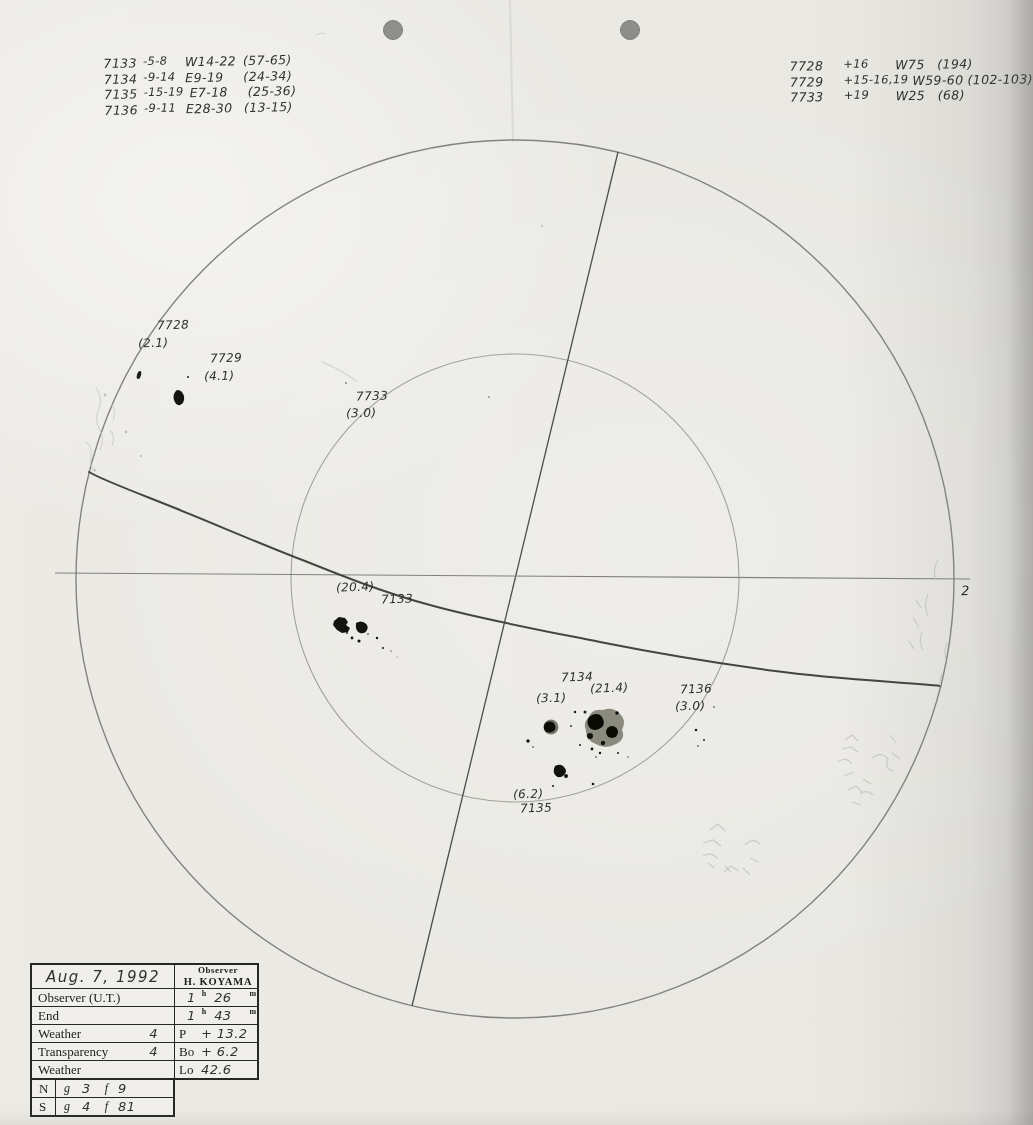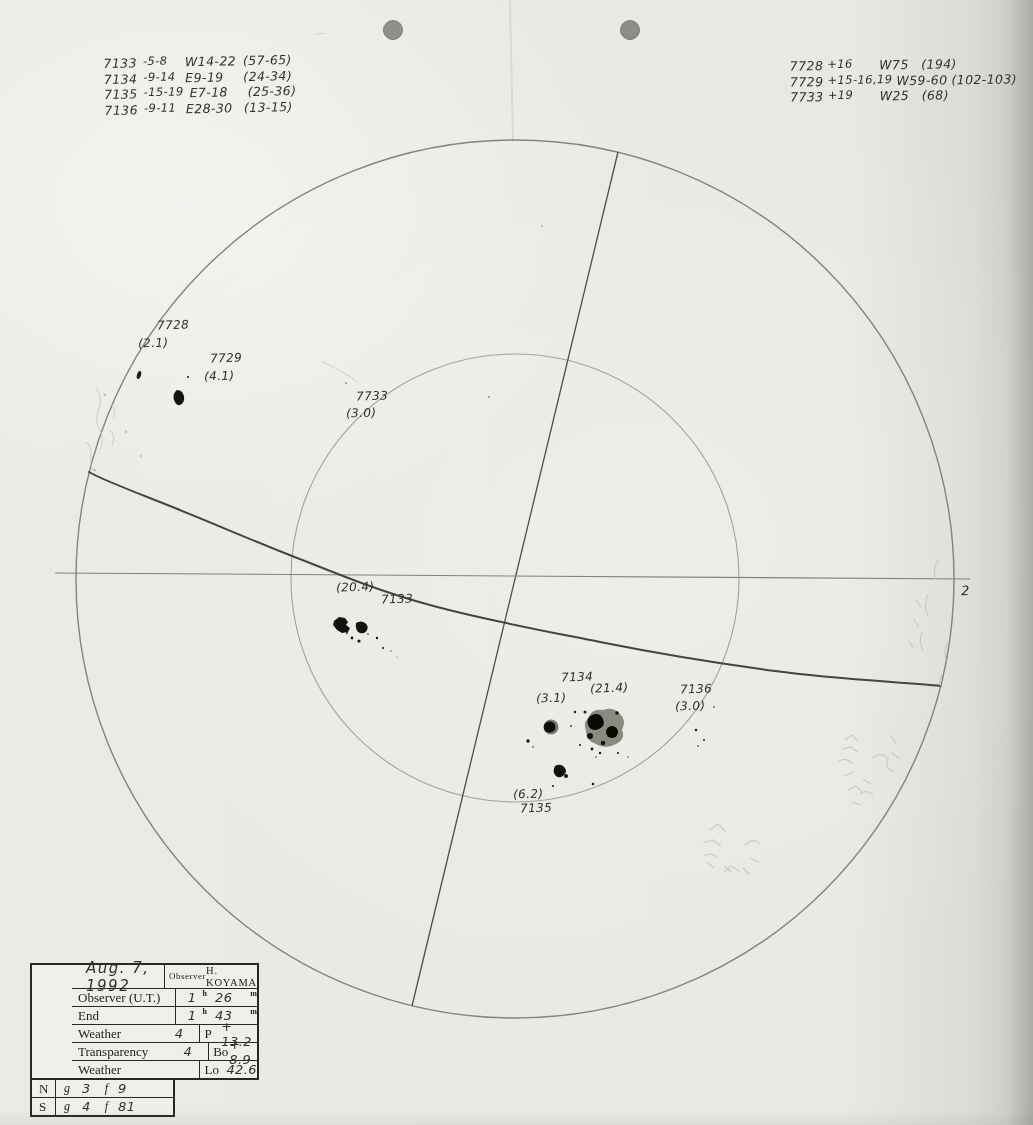--- a/index.html
+++ b/index.html
@@ -21,34 +21,34 @@
   .smudge{fill:none;stroke:#c5c4bf;stroke-width:1.2;opacity:.85;}
   .smudge2{fill:none;stroke:#cbcac5;stroke-width:1.1;opacity:.8;}
   .crease{stroke:#d8d7d2;stroke-width:2;opacity:.85;}
   .hand{font-style:italic;color:#32322d;letter-spacing:.4px;}
   .notes{position:absolute;font-size:12.5px;}
   .note-line{display:flex;align-items:baseline;height:15.5px;white-space:nowrap;}
   .n-group{min-width:30px;margin-right:6px;}
   .n-lat{min-width:36px;position:relative;top:-2px;font-size:11.5px;margin-right:6px;}
   .n-lon{min-width:54px;margin-right:4px;}
   .nr-group{min-width:30px;margin-right:4px;}
-  .nr-lat{min-width:48px;position:relative;top:-2px;font-size:11.5px;margin-right:4px;}
+  .nr-lat{min-width:48px;position:relative;top:-2px;font-size:11.5px;margin-right:4px;margin-left:16px;}
   .nr-lon{min-width:38px;margin-right:4px;}
   .disk-label{position:absolute;font-size:12px;font-style:italic;color:#2e2e29;letter-spacing:.4px;transform:rotate(-2deg);white-space:nowrap;}
   
   .obs-table{position:absolute;left:30px;top:963px;width:229px;color:#1c1c1a;}
   .t-main{border:2px solid #272725;background:rgba(250,249,245,.35);}
-  .t-row{display:flex;align-items:center;border-top:1.4px solid #272725;height:17px;margin-left:40px;}
+  .t-row{display:flex;align-items:center;border-top:1.4px solid #272725;height:17px;}
   .t-row:first-child{border-top:none;}
   .t-row.t-date{height:23px;}
   .t-left{width:143px;border-right:1.4px solid #272725;align-self:stretch;display:flex;align-items:center;padding-left:6px;box-sizing:border-box;}
   .t-right{flex:1;align-self:stretch;display:flex;align-items:center;padding-left:4px;}
   .print{font-family:"Liberation Serif",serif;font-size:13px;}
   .date-val{font-size:15px;padding-left:8px;letter-spacing:1.5px;}
-  .t-observer{flex-direction:row;justify-content:center;align-items:center;line-height:1.05;font-family:"Liberation Serif",serif;font-weight:normal;}
+  .t-observer{flex-direction:column;justify-content:center;align-items:center;line-height:1.05;font-family:"Liberation Serif",serif;font-weight:bold;}
   .obs-label{font-size:9px;letter-spacing:.5px;}
   .obs-name{font-size:10.5px;letter-spacing:.8px;}
   .hv{font-size:13px;}
   .unit{font-family:"Liberation Serif",serif;font-weight:bold;font-size:8px;position:relative;top:-4px;}
   .rlabel{font-family:"Liberation Serif",serif;font-size:13px;width:22px;}
   .cell-val-right{margin-left:auto;margin-right:16px;}
   .t-ns{width:145px;border:2px solid #272725;border-top:none;box-sizing:border-box;background:rgba(250,249,245,.35);}
   .ns-row{display:flex;align-items:center;height:17px;border-top:1.4px solid #272725;}
   .ns-row:first-child{border-top:none;}
   .ns-letter{width:24px;border-right:1.4px solid #272725;align-self:stretch;display:flex;align-items:center;padding-left:7px;box-sizing:border-box;font-family:"Liberation Serif",serif;font-size:13px;}
@@ -271,21 +271,21 @@
           <span class="hand hv">+ 13.2</span>
         </div>
       </div>
       <div class="t-row">
         <div class="t-left">
           <span class="print">Transparency</span>
           <span class="hand hv cell-val-right">4</span>
         </div>
         <div class="t-right">
           <span class="rlabel">Bo</span>
-          <span class="hand hv">+ 8.9</span>
+          <span class="hand hv">+ 6.2</span>
         </div>
       </div>
       <div class="t-row">
         <div class="t-left">
             <span class="print">Weather</span>
           </div>
         <div class="t-right">
           <span class="rlabel">Lo</span>
           <span class="hand hv">42.6</span>
         </div>

